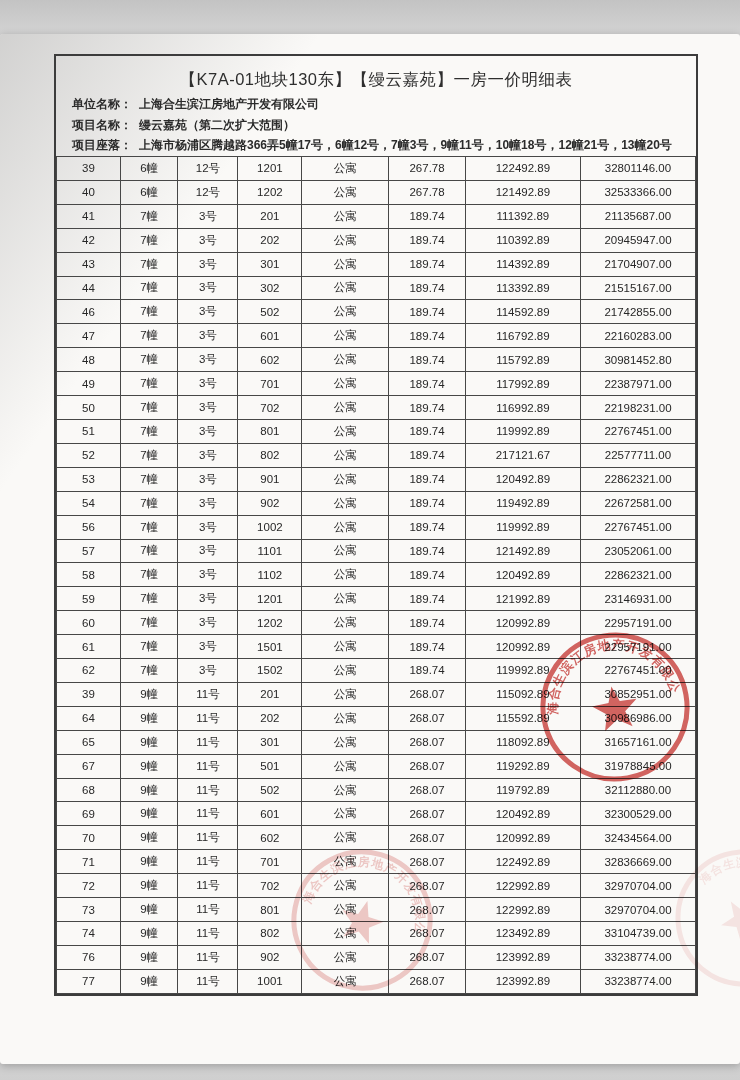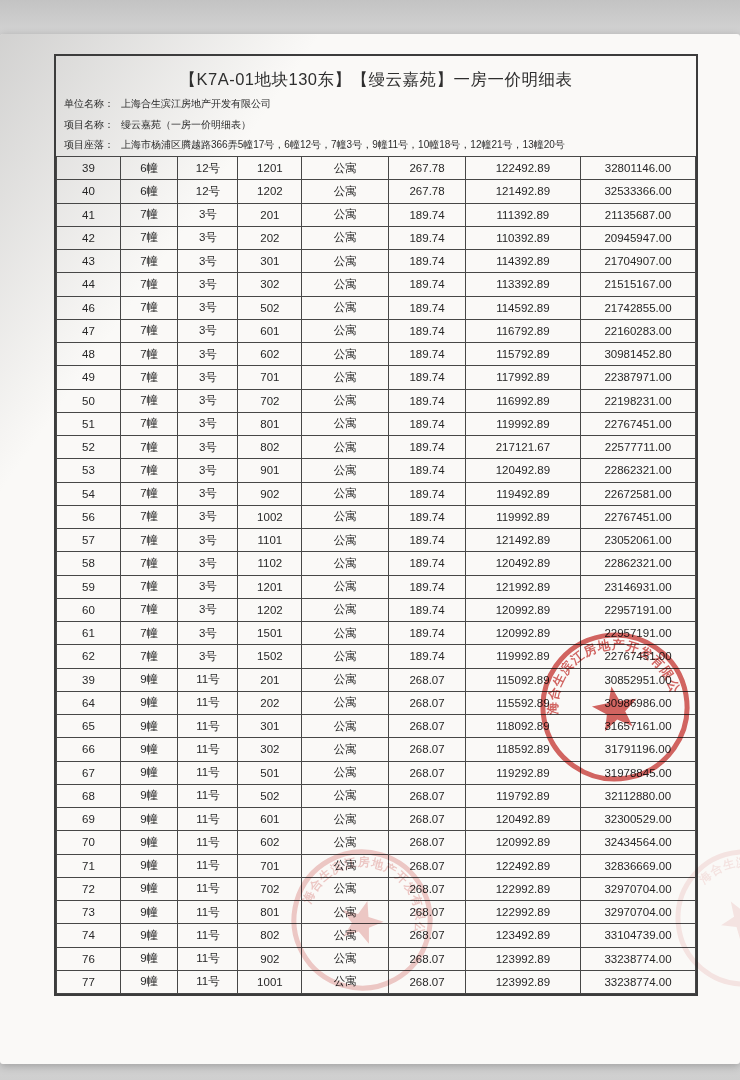--- a/index.html
+++ b/index.html
@@ -26,22 +26,22 @@
     position:absolute; left:54px; top:54px; width:644px; height:942px;
     box-sizing:border-box; border:2px solid #3c3c3c; background:transparent;
   }
   .doc-header { height:100px; overflow:hidden; }
   .doc-title {
     margin:0; padding-top:8px; height:30px; line-height:30px;
     text-align:center; font-size:16.5px; font-weight:normal; color:#2e2e2e;
     letter-spacing:.5px;
   }
   .info-line {
-    display:flex; padding-left:8px; line-height:20.5px; white-space:nowrap;
-    font-size:10px; font-weight:normal; color:#2b2b2b;
+    display:flex; padding-left:16px; line-height:20.5px; white-space:nowrap;
+    font-size:12px; font-weight:bold; color:#2b2b2b;
   }
   .info-label { margin-right:7px; }
   table.price-grid {
     width:100%; height:838px; border-collapse:collapse; table-layout:fixed;
   }
   table.price-grid td {
     border:1px solid #474747; padding:0; text-align:center; vertical-align:middle;
     font-size:11.5px; color:#272727; overflow:hidden; white-space:nowrap;
   }
   .seal { position:absolute; mix-blend-mode:multiply; pointer-events:none; }
@@ -54,21 +54,21 @@
 
   <div class="card">
     <div class="doc-header">
       <div class="doc-title">【K7A-01地块130东】【缦云嘉苑】一房一价明细表</div>
       <div class="info-line">
         <span class="info-label">单位名称：</span>
         <span class="info-value">上海合生滨江房地产开发有限公司</span>
       </div>
       <div class="info-line">
         <span class="info-label">项目名称：</span>
-        <span class="info-value">缦云嘉苑（一房一价明细表）</span>
+        <span class="info-value">缦云嘉苑（第二次扩大范围）</span>
       </div>
       <div class="info-line">
         <span class="info-label">项目座落：</span>
         <span class="info-value">上海市杨浦区腾越路366弄5幢17号，6幢12号，7幢3号，9幢11号，10幢18号，12幢21号，13幢20号</span>
       </div>
     </div>
 
     <table class="price-grid">
       <colgroup id="grid-cols">
           <col style="width: 10%;">
@@ -323,30 +323,20 @@
           </tr>
           <tr>
             <td>65</td>
             <td>9幢</td>
             <td>11号</td>
             <td>301</td>
             <td>公寓</td>
             <td>268.07</td>
             <td>118092.89</td>
             <td>31657161.00</td>
-          </tr>
-          <tr>
-            <td>66</td>
-            <td>9幢</td>
-            <td>11号</td>
-            <td>302</td>
-            <td>公寓</td>
-            <td>268.07</td>
-            <td>118592.89</td>
-            <td>31791196.00</td>
           </tr>
           <tr>
             <td>67</td>
             <td>9幢</td>
             <td>11号</td>
             <td>501</td>
             <td>公寓</td>
             <td>268.07</td>
             <td>119292.89</td>
             <td>31978845.00</td>

